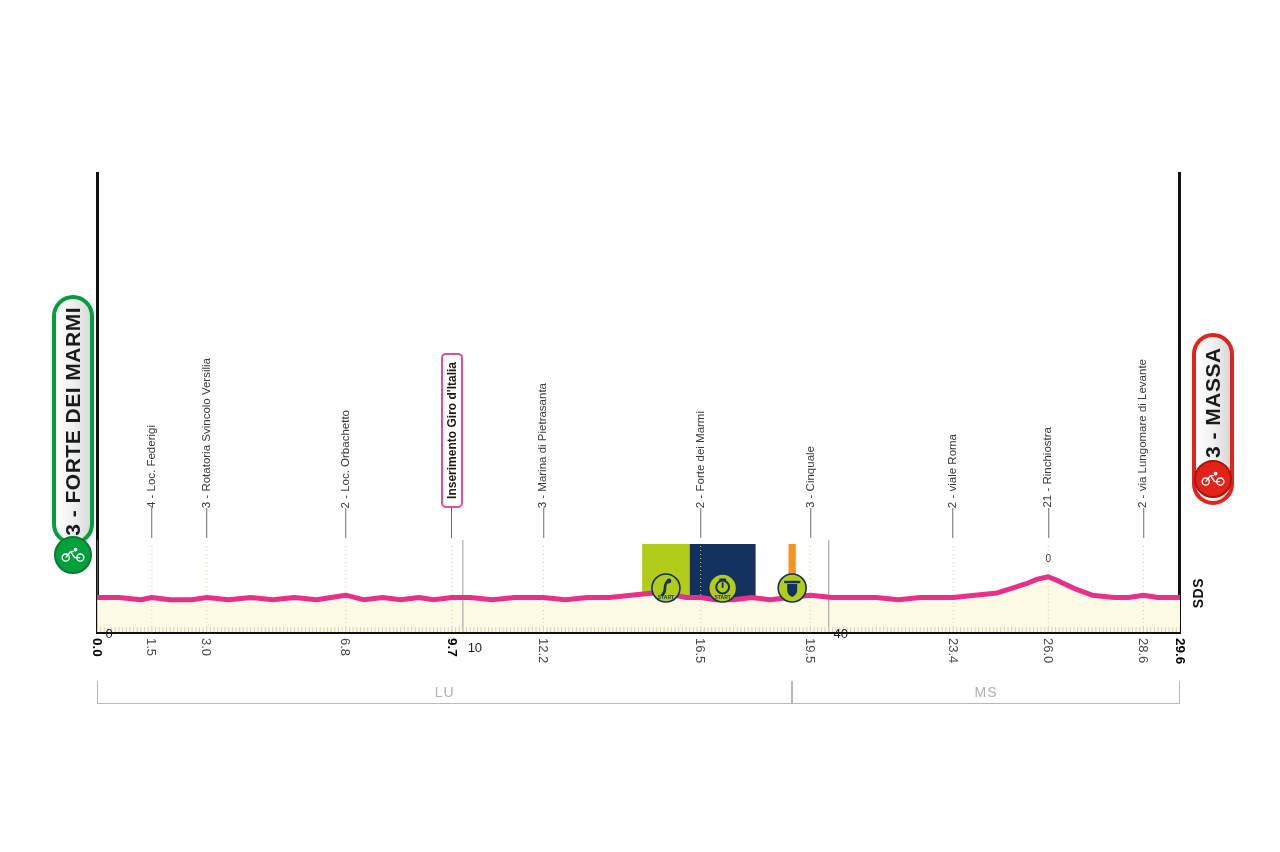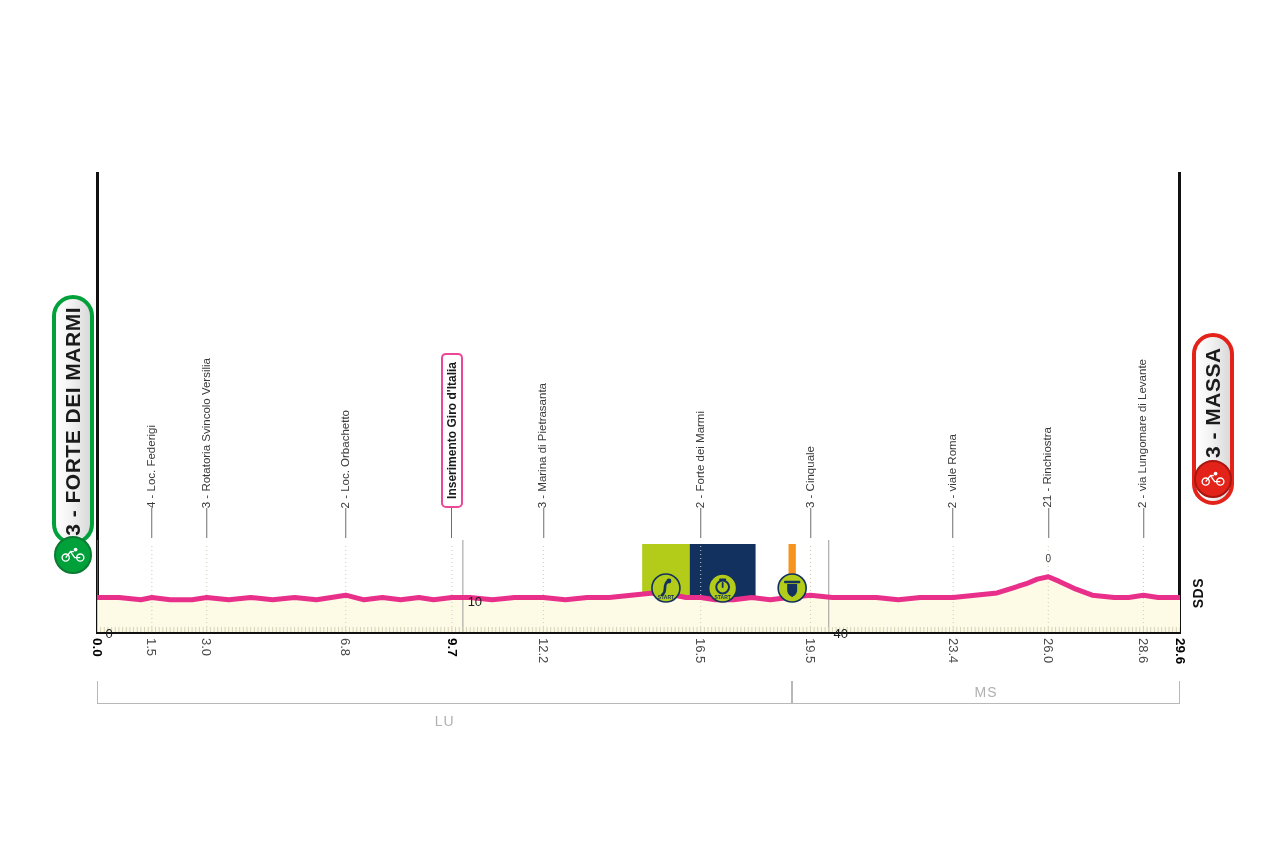--- a/index.html
+++ b/index.html
@@ -531,21 +531,21 @@
             <circle cx="0" cy="0" r="14" fill="#b2cc19" stroke="#13315f" stroke-width="1.6"></circle>
             <path d="M-5 -4 L5 -4 L5 2 C5 7, 0 9, 0 9 C0 9, -5 7, -5 2 Z" fill="#13315f"></path>
             <path d="M-7 -6 L7 -6" stroke="#13315f" stroke-width="2.4" stroke-linecap="round"></path>
           </g>
         </g>
     </svg>
   </div>
 
   <div id="gridnums">
       <div class="gridnum" style="left: 109px; top: 626px;">0</div>
-      <div class="gridnum" style="left: 474.878px; top: 594px;">10</div>
+      <div class="gridnum" style="left: 474.878px; top: 640px;">10</div>
       <div class="gridnum" style="left: 840.757px; top: 626px;">40</div>
     </div>
 
   <div id="elevnums">
       <div class="elevnum" style="left: 1048.3px; top: 558px;">0</div>
     </div>
 
   <div class="capsule start">
     <span class="capsule-text">3 - FORTE DEI MARMI</span>
     <span class="capsule-badge">
@@ -639,20 +639,20 @@
       <div style="position: absolute; left: 953.2px; top: 631px; width: 1px; height: 0px; background: rgb(143, 143, 143);"></div>
       <div class="km" style="left: 1048.3px; top: 638px;">26.0</div>
       <div style="position: absolute; left: 1048.3px; top: 631px; width: 1px; height: 0px; background: rgb(143, 143, 143);"></div>
       <div class="km" style="left: 1143.4px; top: 638px;">28.6</div>
       <div style="position: absolute; left: 1143.4px; top: 631px; width: 1px; height: 0px; background: rgb(143, 143, 143);"></div>
       <div class="km bold" style="left: 1180px; top: 638px;">29.6</div>
     </div>
 
   <div id="prov-layer">
       <div class="bracket" style="left: 97px; width: 695.2px; top: 681px; height: 23px;"></div>
-      <div class="prov-label" style="left: 444.6px; top: 713px;">LU</div>
+      <div class="prov-label" style="left: 444.6px; top: 684px;">LU</div>
       <div class="bracket" style="left: 792.2px; width: 387.8px; top: 681px; height: 23px;"></div>
       <div class="prov-label" style="left: 986.1px; top: 684px;">MS</div>
     </div>
 
   <div id="sds" style="left:1190px; top:578px;">SDS</div>
 
 </div>
 
 </body></html>

